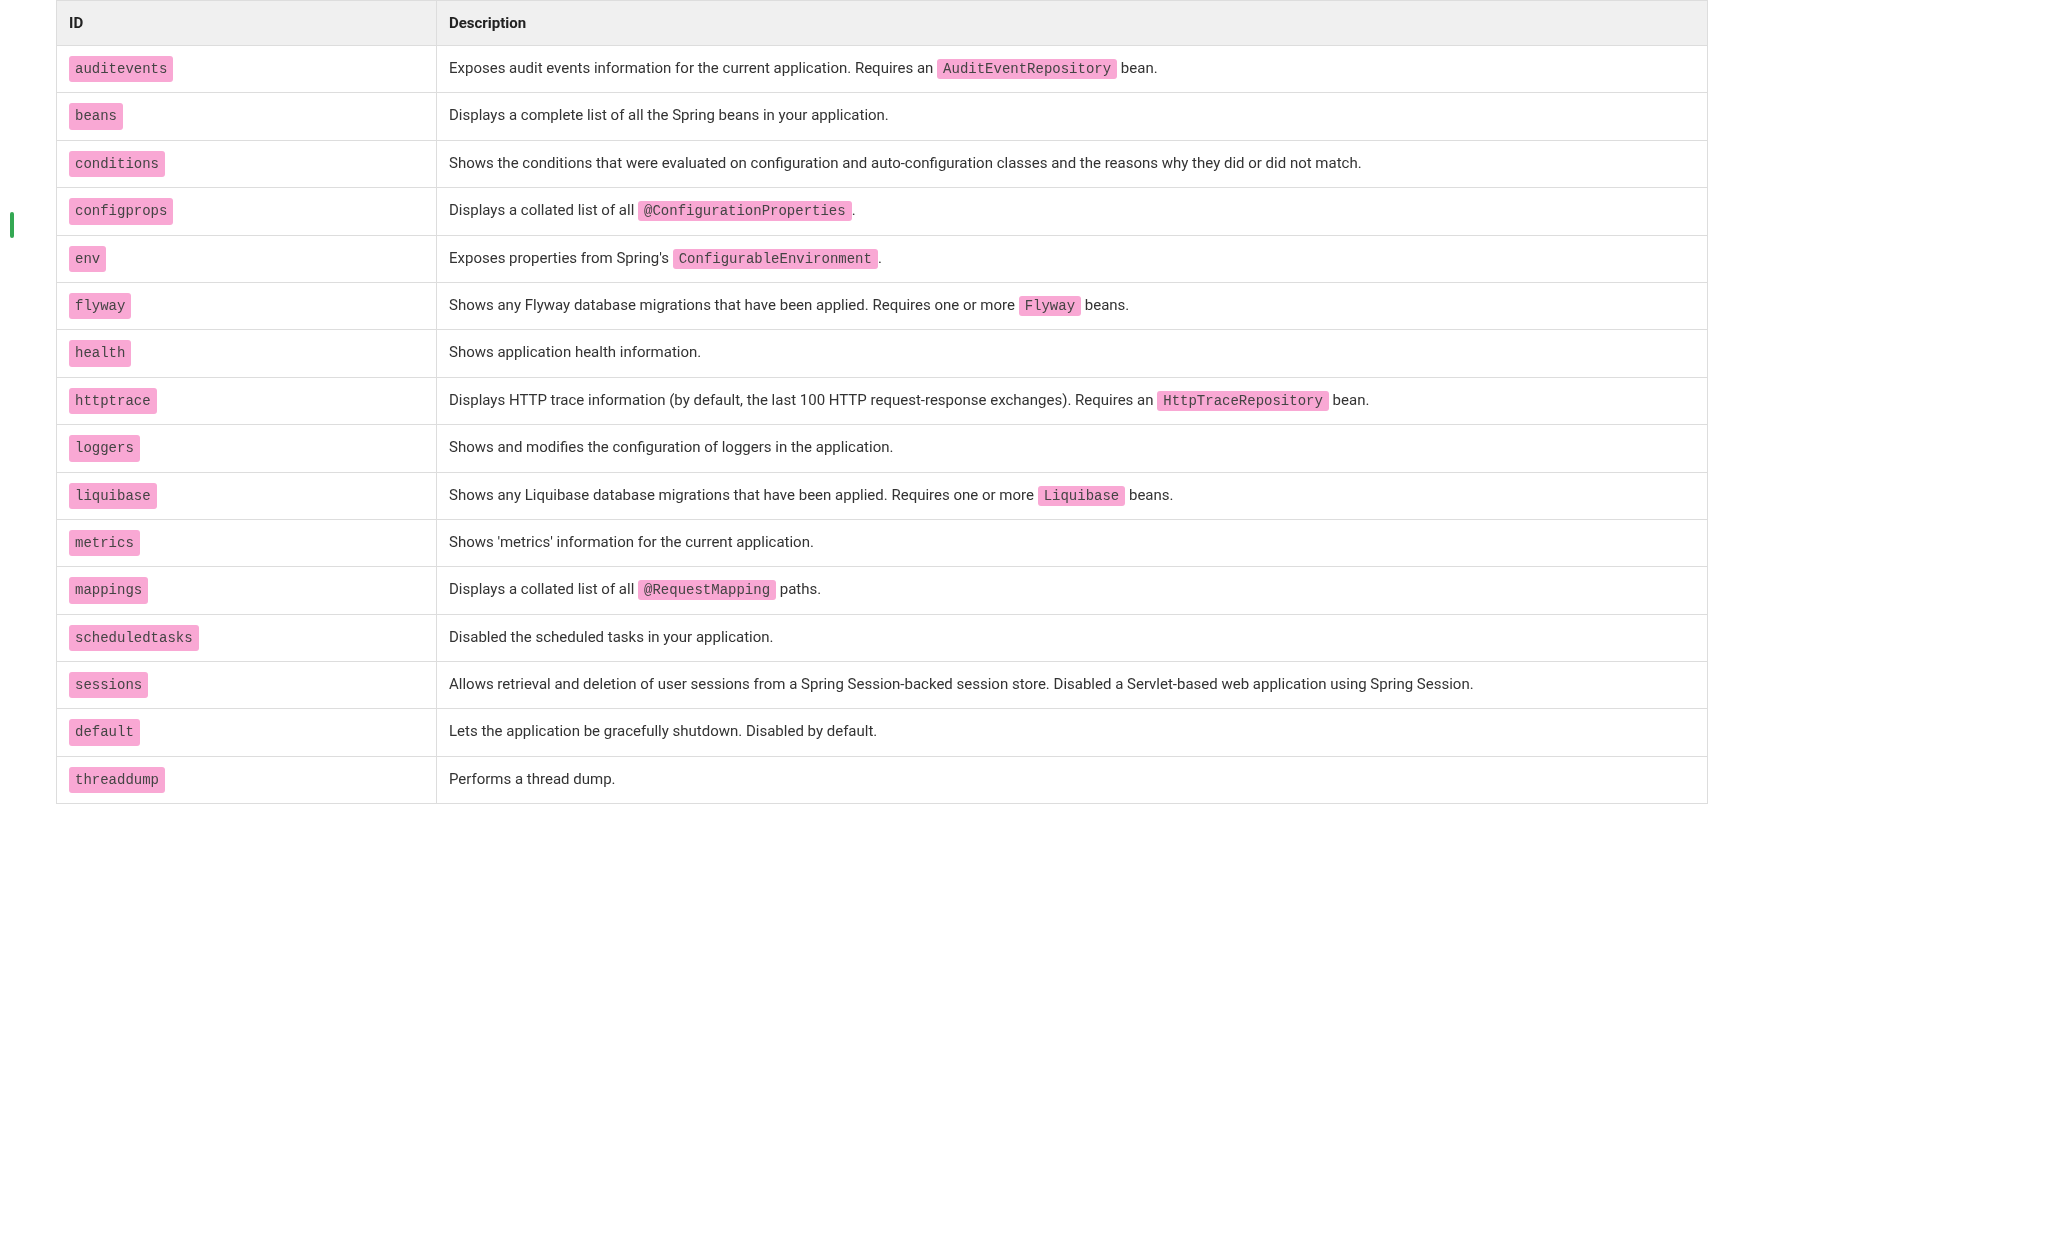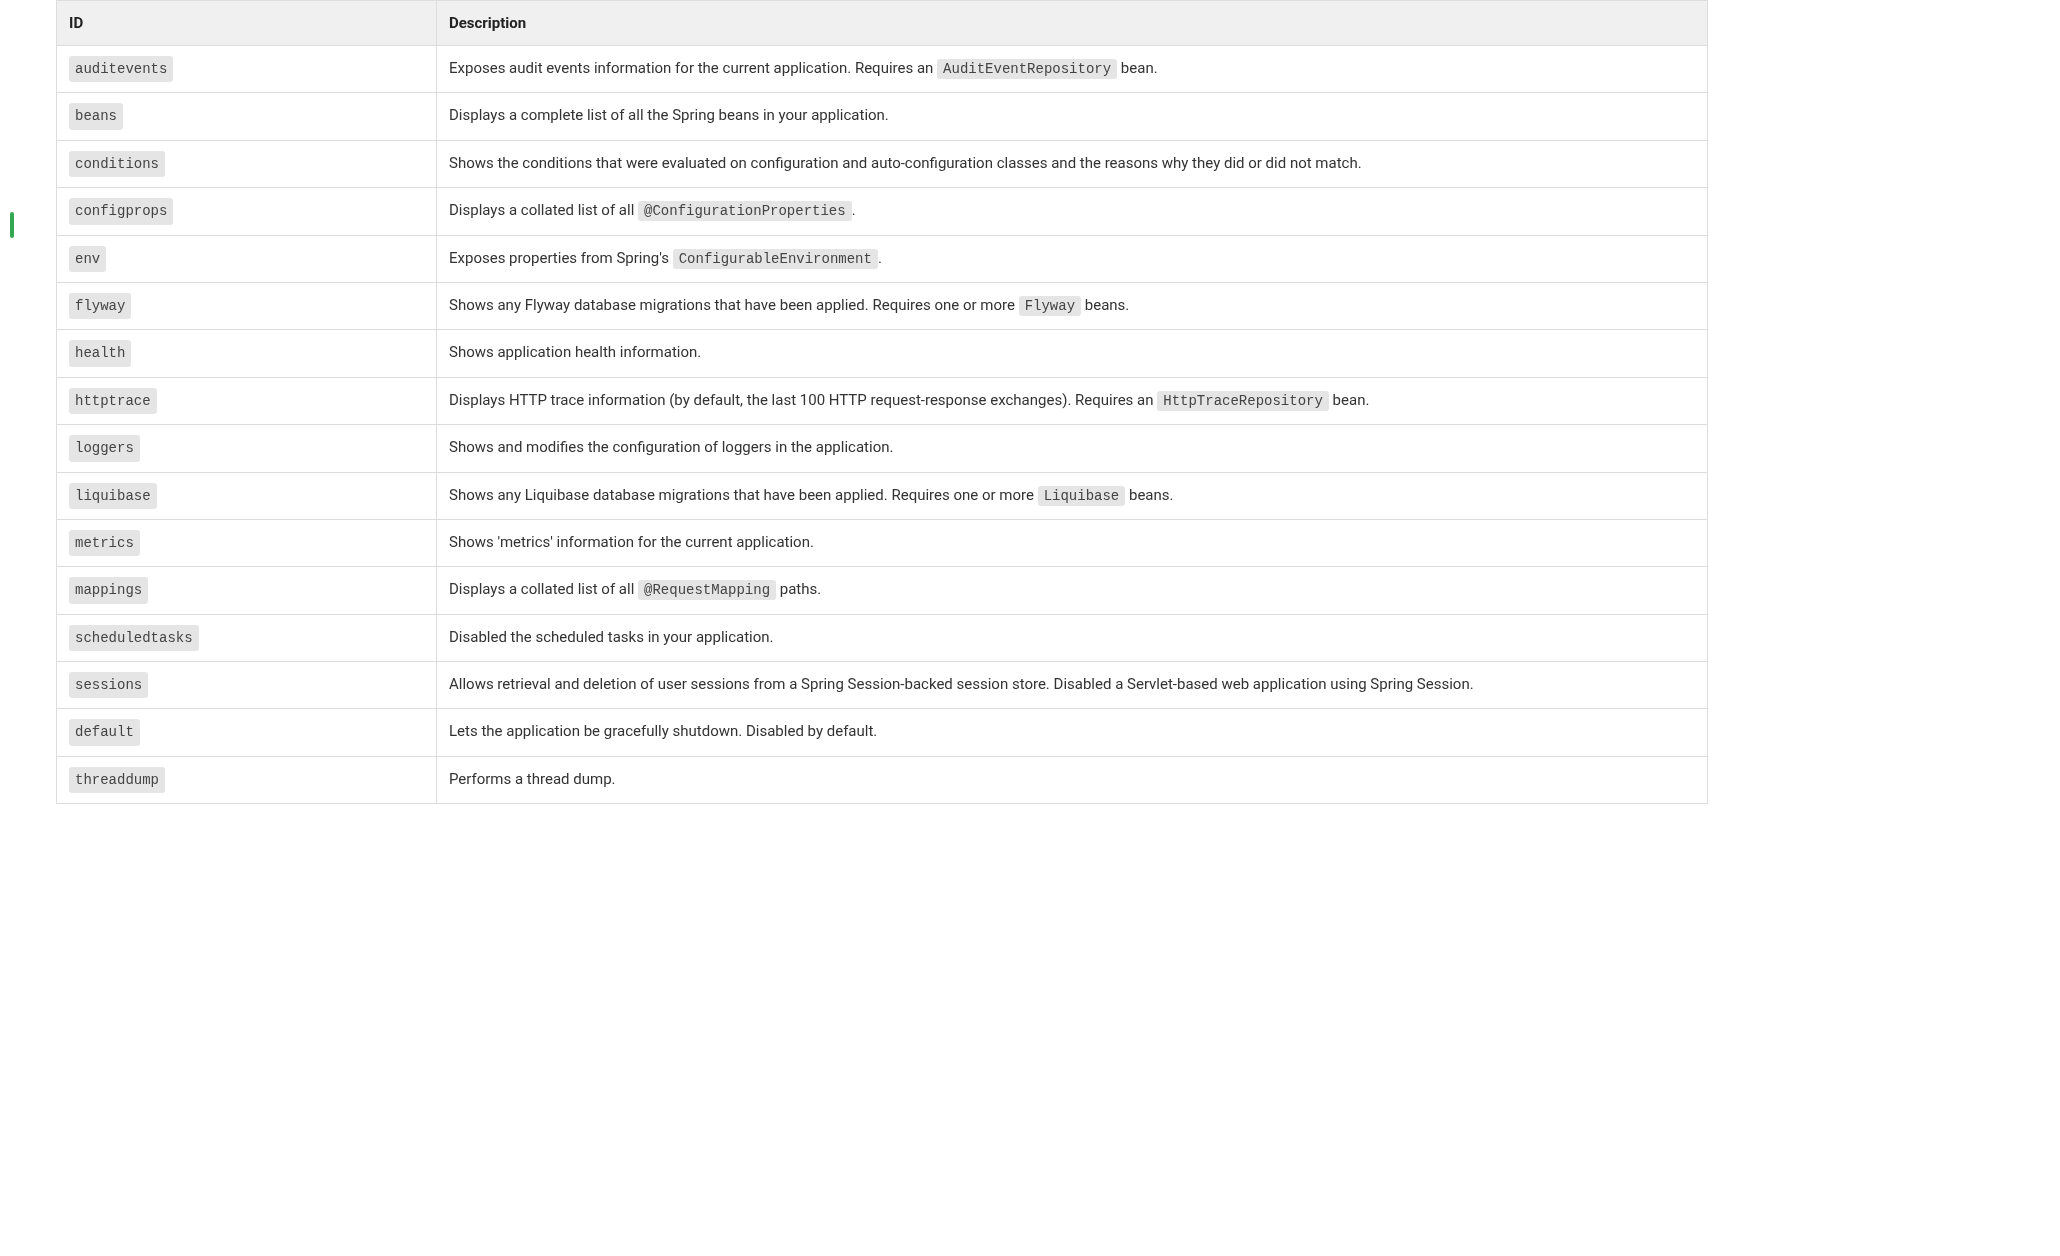--- a/index.html
+++ b/index.html
@@ -51,21 +51,21 @@
     background: #f0f0f0;
     font-weight: 700;
     color: #222222;
     font-size: 15px;
   }
   table.endpoints tbody tr:nth-child(even) td {
   }
   code.pill, code.inline {
     font-family: ui-monospace, SFMono-Regular, "SF Mono", Menlo, Consolas, "Liberation Mono", monospace;
     font-size: 14px;
-    background: #e5e5e5;
+    background: #f9a8d4;
     color: #444444;
     padding: 2px 6px;
     border-radius: 3px;
   }
   code.pill { display: inline-block; }
   .desc-text { color: #333333; margin-top: 31px; }
 </style>
 </head>
 <body>
 

